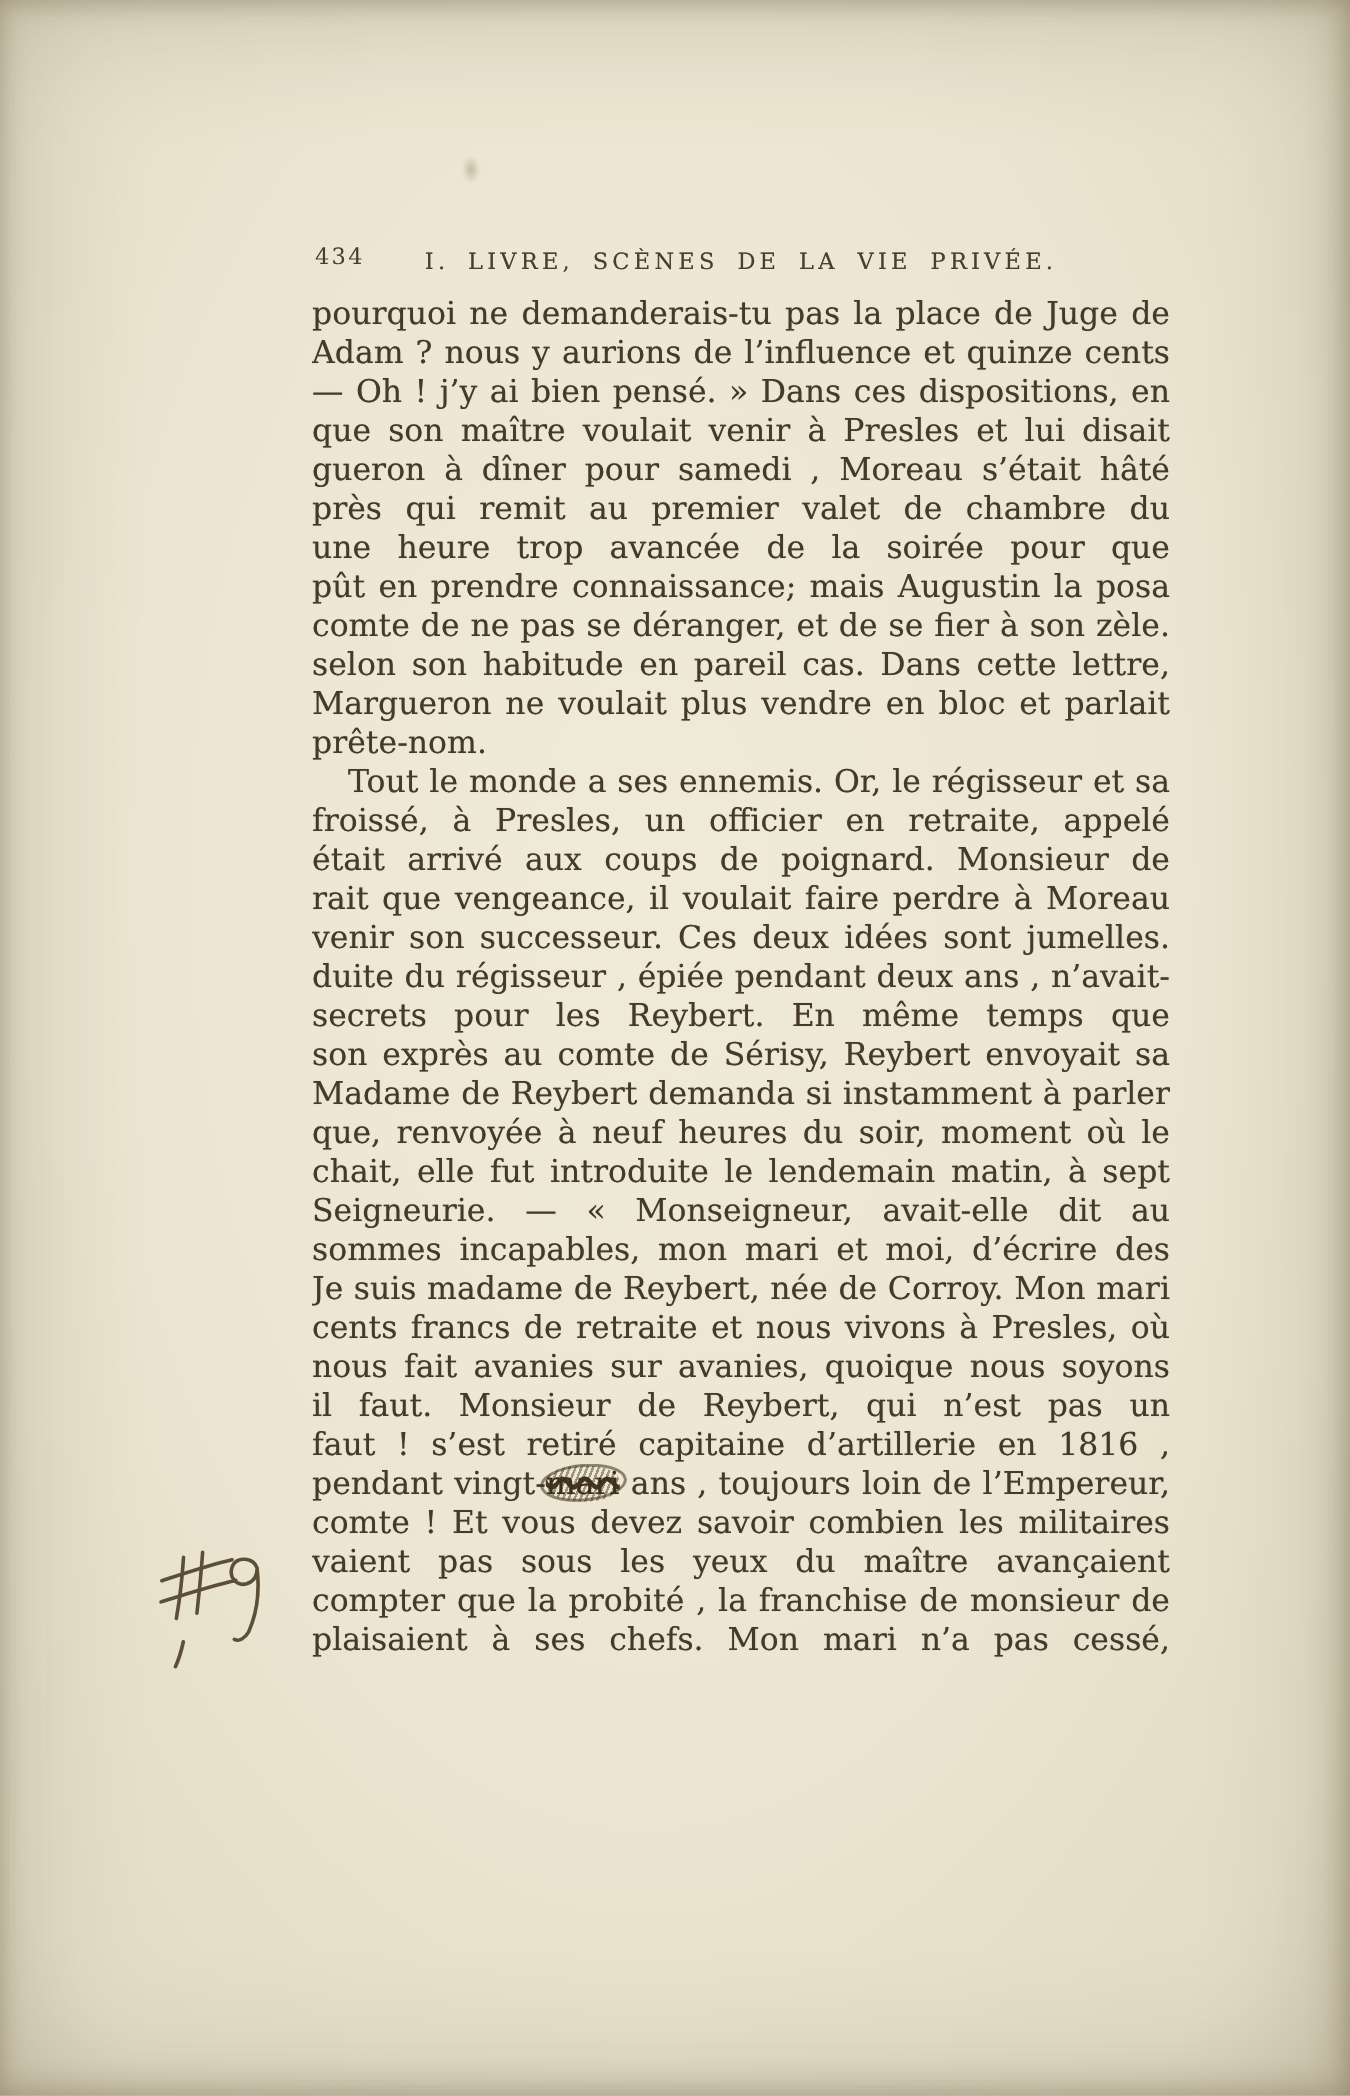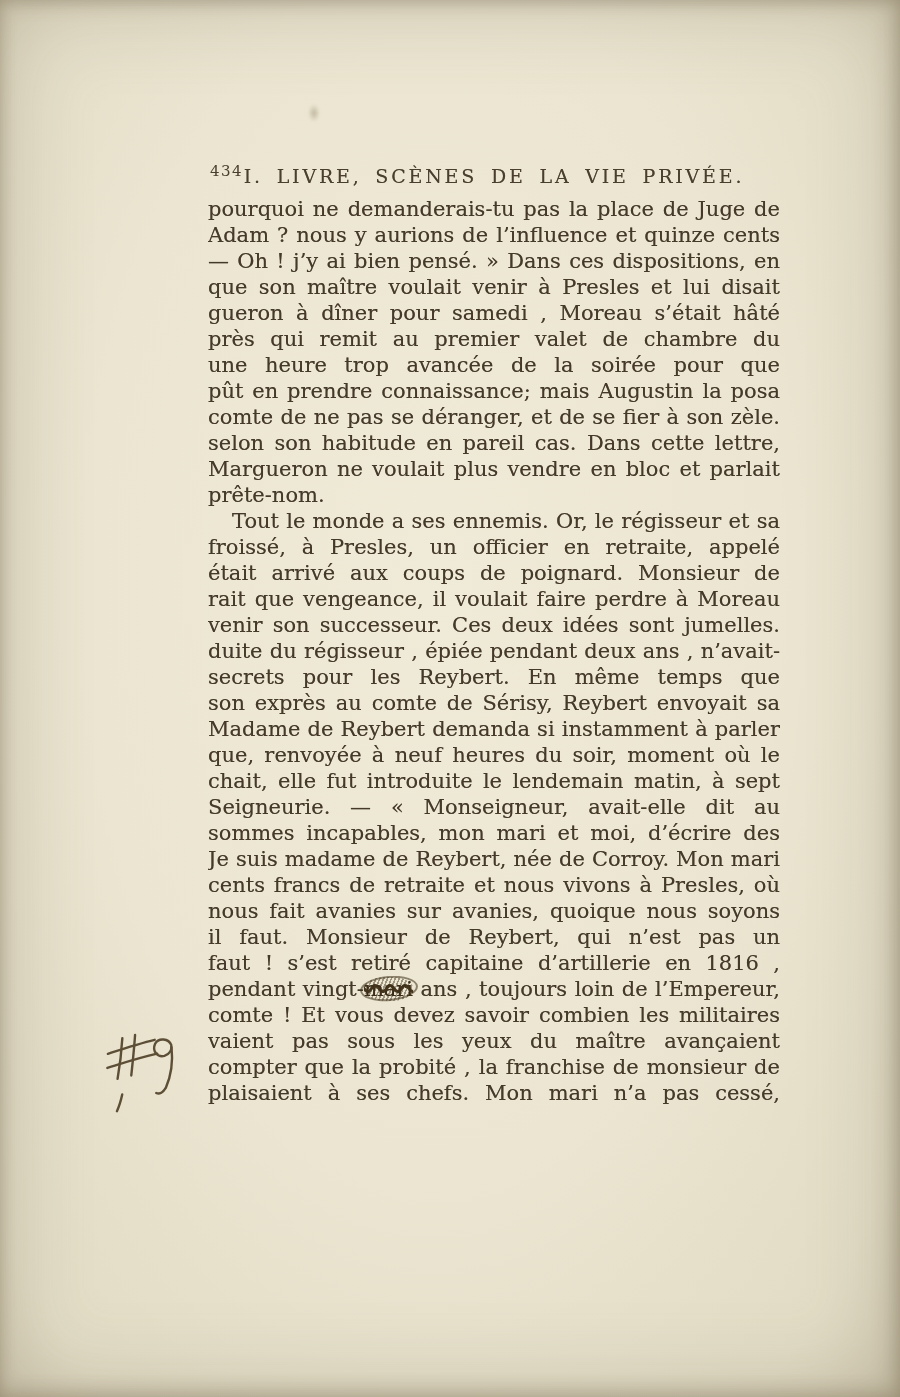--- a/index.html
+++ b/index.html
@@ -24,21 +24,21 @@
     background: radial-gradient(rgba(128, 112, 82, .38), rgba(128,112,82,0) 70%);
     filter: blur(1px);
   }
   .running-head { position: absolute; top: 162px; left: 208px; width: 572px; height: 22px; }
   .folio {
     position: absolute; left: 2px; top: 0;
     font-size: 15px; letter-spacing: 1.5px; color: #4a3e2e;
   }
   .head-title {
     display: block; text-align: center;
-    font-size: 19px; letter-spacing: 2.8px; word-spacing: 5px;
+    font-size: 15px; letter-spacing: 2.8px; word-spacing: 5px;
     color: #4a3e2e; padding-top: 3px;
     text-shadow: 0 0 .4px rgba(74, 62, 46, .55);
   }
   .textblock {
     position: absolute; top: 196px; left: 208px; width: 572px;
     font-size: 21px; line-height: 26px;
     text-shadow: 0 0 .45px rgba(69, 57, 42, .55);
   }
   .ln {
     height: 26px; overflow: hidden;

